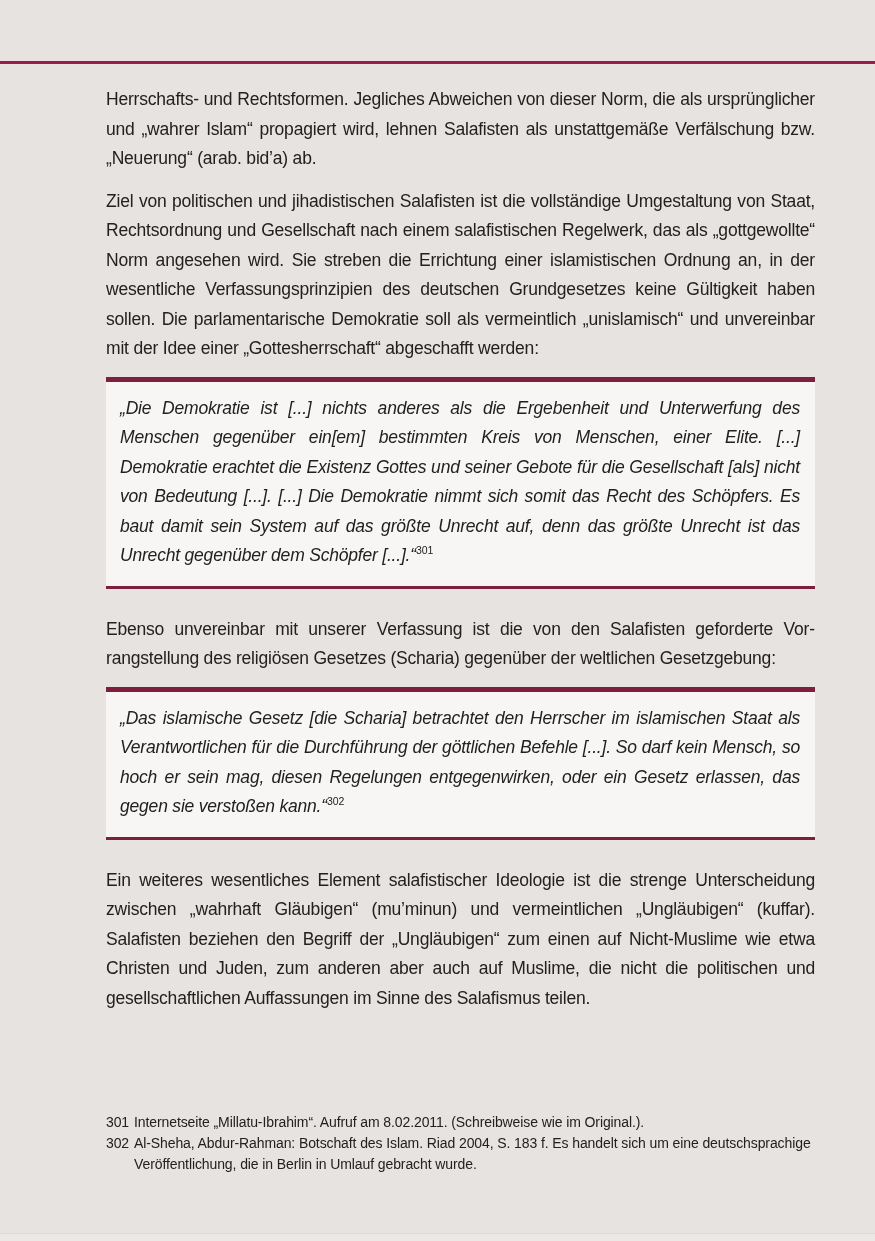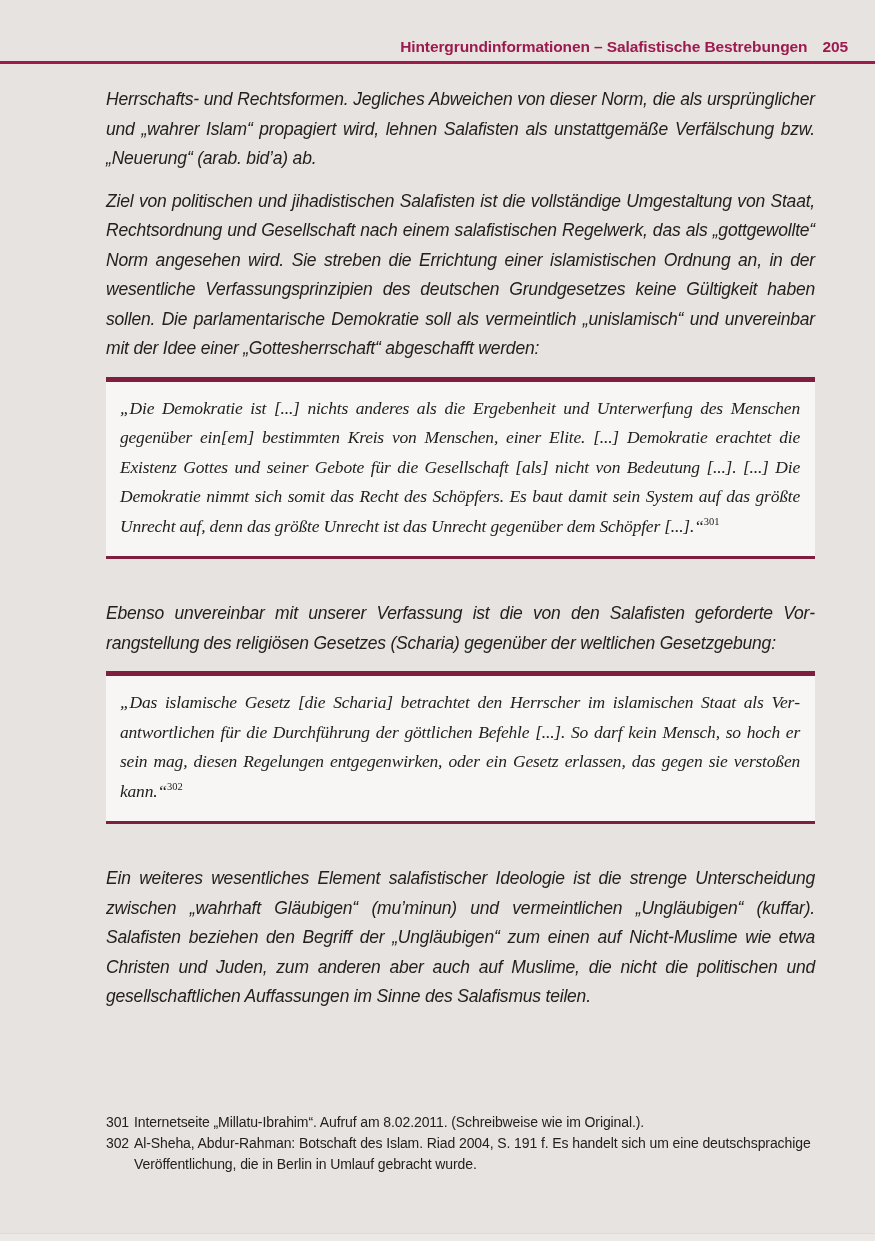--- a/index.html
+++ b/index.html
@@ -39,35 +39,33 @@
     top: 85px; left: 106px;
     width: 709px;
   }
   .para {
     margin: 0 0 13px 0;
     font-size: 17.5px;
     line-height: 29.5px;
     letter-spacing: -0.2px;
     text-align: justify;
     hyphens: manual;
-    font-style: italic;
   }
   .quote {
-    margin: 0 0 40px 0;
+    margin: 0 0 26px 0;
     background: var(--quote_bg, #f8f6f4);
     border-top: 5px solid var(--border, #7e1f40);
     border-bottom: 3px solid var(--border, #7e1f40);
     padding: 12px 15px 15px 14px;
     font-style: italic;
     font-size: 17.5px;
     line-height: 29.5px;
     letter-spacing: -0.2px;
     text-align: justify;
     hyphens: manual;
-    font-family: Liberation Serif, serif;
   }
   .quote + .para { margin-top: 2px; }
   .quote:nth-of-type(2) { margin-top: 6px; }
   #quote-2 { margin-top: 6px; }
   .fn-ref {
     font-style: normal;
     font-size: 10.5px;
     vertical-align: super;
     line-height: 0;
     letter-spacing: 0;
@@ -98,23 +96,20 @@
     height: 7px;
     background: #ebe8e5;
     border-top: 1px solid #dedad7;
   }
 </style>
 </head>
 <body>
 
 <div class="page">
 
-  <div class="header">
-    <span class="header-title">Hintergrundinformationen – Salafistische Bestrebungen</span><span class="header-page-number">205</span>
-  </div>
   <div class="header-rule"></div>
 
   <div class="body-col">
 
     <p class="para">Herrschafts- und Rechtsformen. Jegliches Abweichen von dieser Norm, die als ursprüng­licher und „wahrer Islam“ propagiert wird, lehnen Salafisten als unstattgemäße Verfäl­schung bzw. „Neuerung“ (arab. bid’a) ab.</p>
 
     <p class="para">Ziel von politischen und jihadistischen Salafisten ist die vollständige Umgestaltung von Staat, Rechtsordnung und Gesellschaft nach einem salafistischen Regelwerk, das als „gottgewollte“ Norm angesehen wird. Sie streben die Errichtung einer islamistischen Ord­nung an, in der wesentliche Verfassungsprinzipien des deutschen Grundgesetzes keine Gültigkeit haben sollen. Die parlamentarische Demokratie soll als vermeintlich „unisla­misch“ und unvereinbar mit der Idee einer „Gottesherrschaft“ abgeschafft werden:</p>
 
     <div class="quote" id="quote-1"><span>„Die Demokratie ist [...] nichts anderes als die Ergebenheit und Unterwerfung des Menschen gegenüber ein[em] bestimmten Kreis von Menschen, einer Elite. [...] Demokratie erachtet die Existenz Gottes und seiner Gebote für die Gesellschaft [als] nicht von Bedeutung [...]. [...] Die Demokratie nimmt sich somit das Recht des Schöpfers. Es baut damit sein System auf das größte Unrecht auf, denn das größte Unrecht ist das Unrecht gegenüber dem Schöpfer [...].“</span><sup class="fn-ref">301</sup></div>
 
@@ -128,19 +123,19 @@
 
   </div>
 
   <div class="footnotes">
     <div class="footnote">
       <span class="fn-num">301</span>
       <span class="fn-text">Internetseite „Millatu-Ibrahim“. Aufruf am 8.02.2011. (Schreibweise wie im Original.).</span>
     </div>
     <div class="footnote">
       <span class="fn-num">302</span>
-      <span class="fn-text">Al-Sheha, Abdur-Rahman: Botschaft des Islam. Riad 2004, S. 191 f. Es handelt sich um eine deutschsprachige Veröffentlichung, die in Berlin in Umlauf gebracht wurde.</span>
+      <span class="fn-text">Al-Sheha, Abdur-Rahman: Botschaft des Islam. Riad 2004, S. 183 f. Es handelt sich um eine deutschsprachige Veröffentlichung, die in Berlin in Umlauf gebracht wurde.</span>
     </div>
   </div>
 
   <div class="page-edge"></div>
 
 </div>
 
 </body></html>

